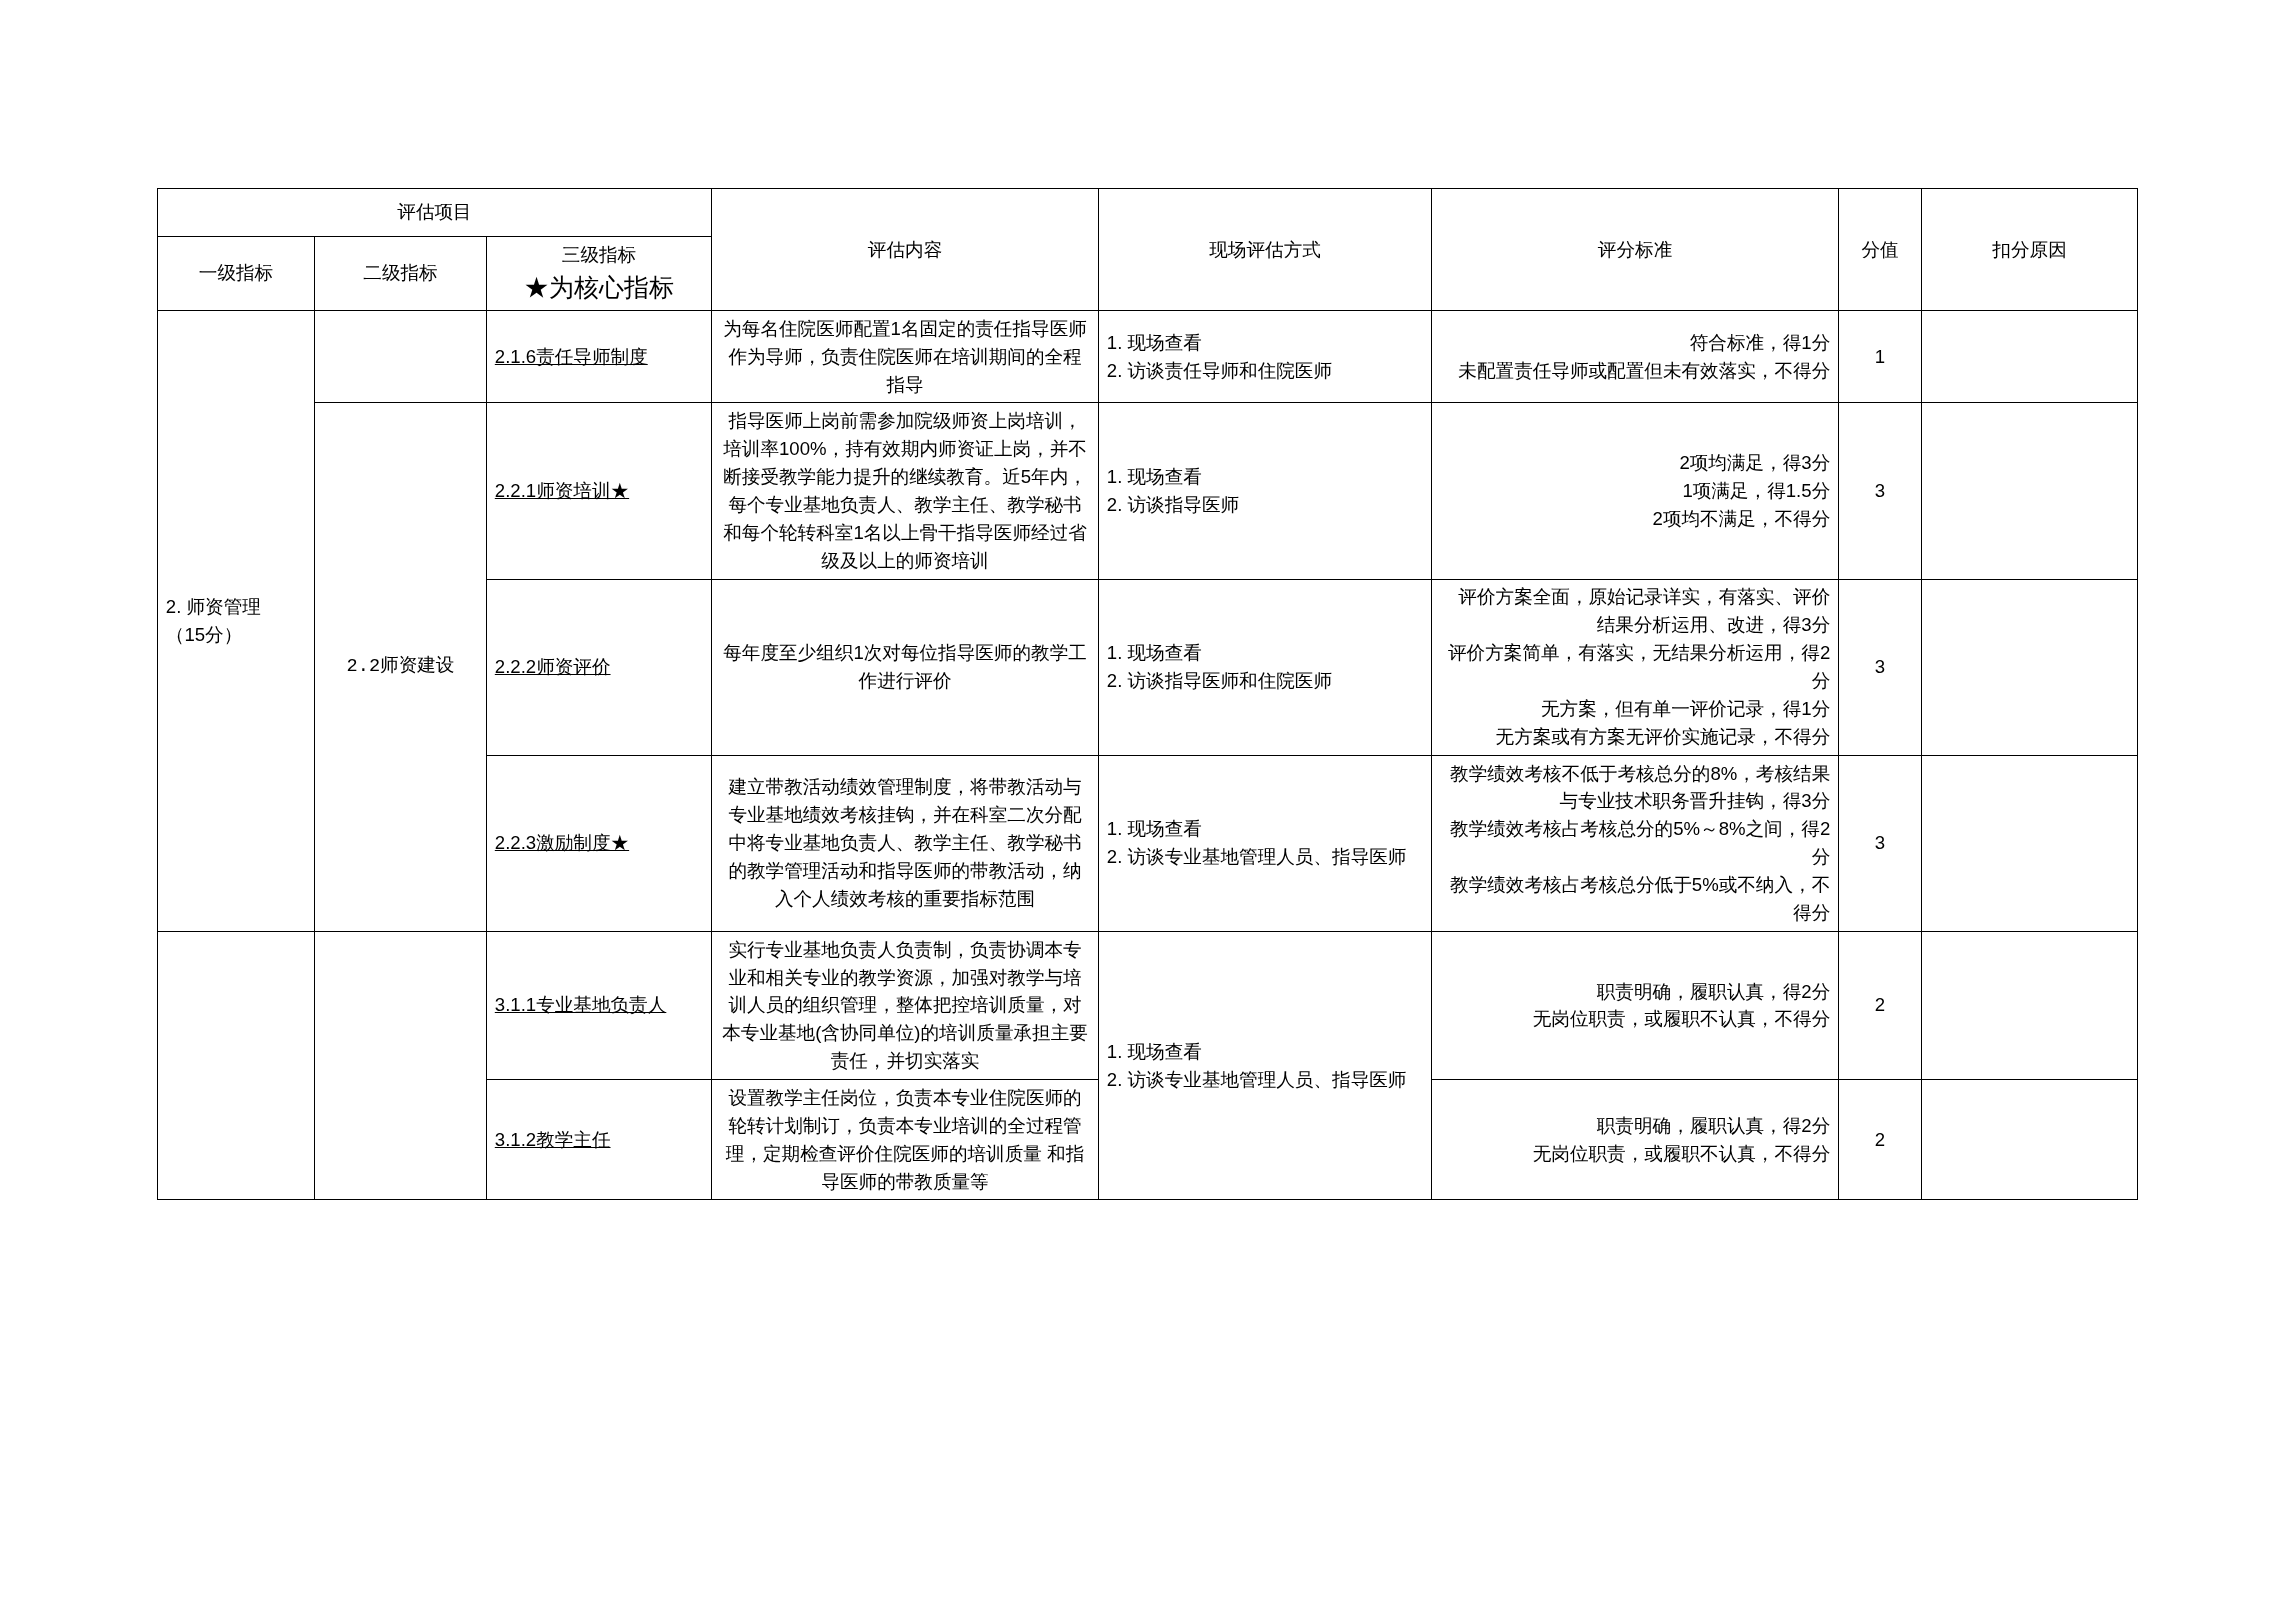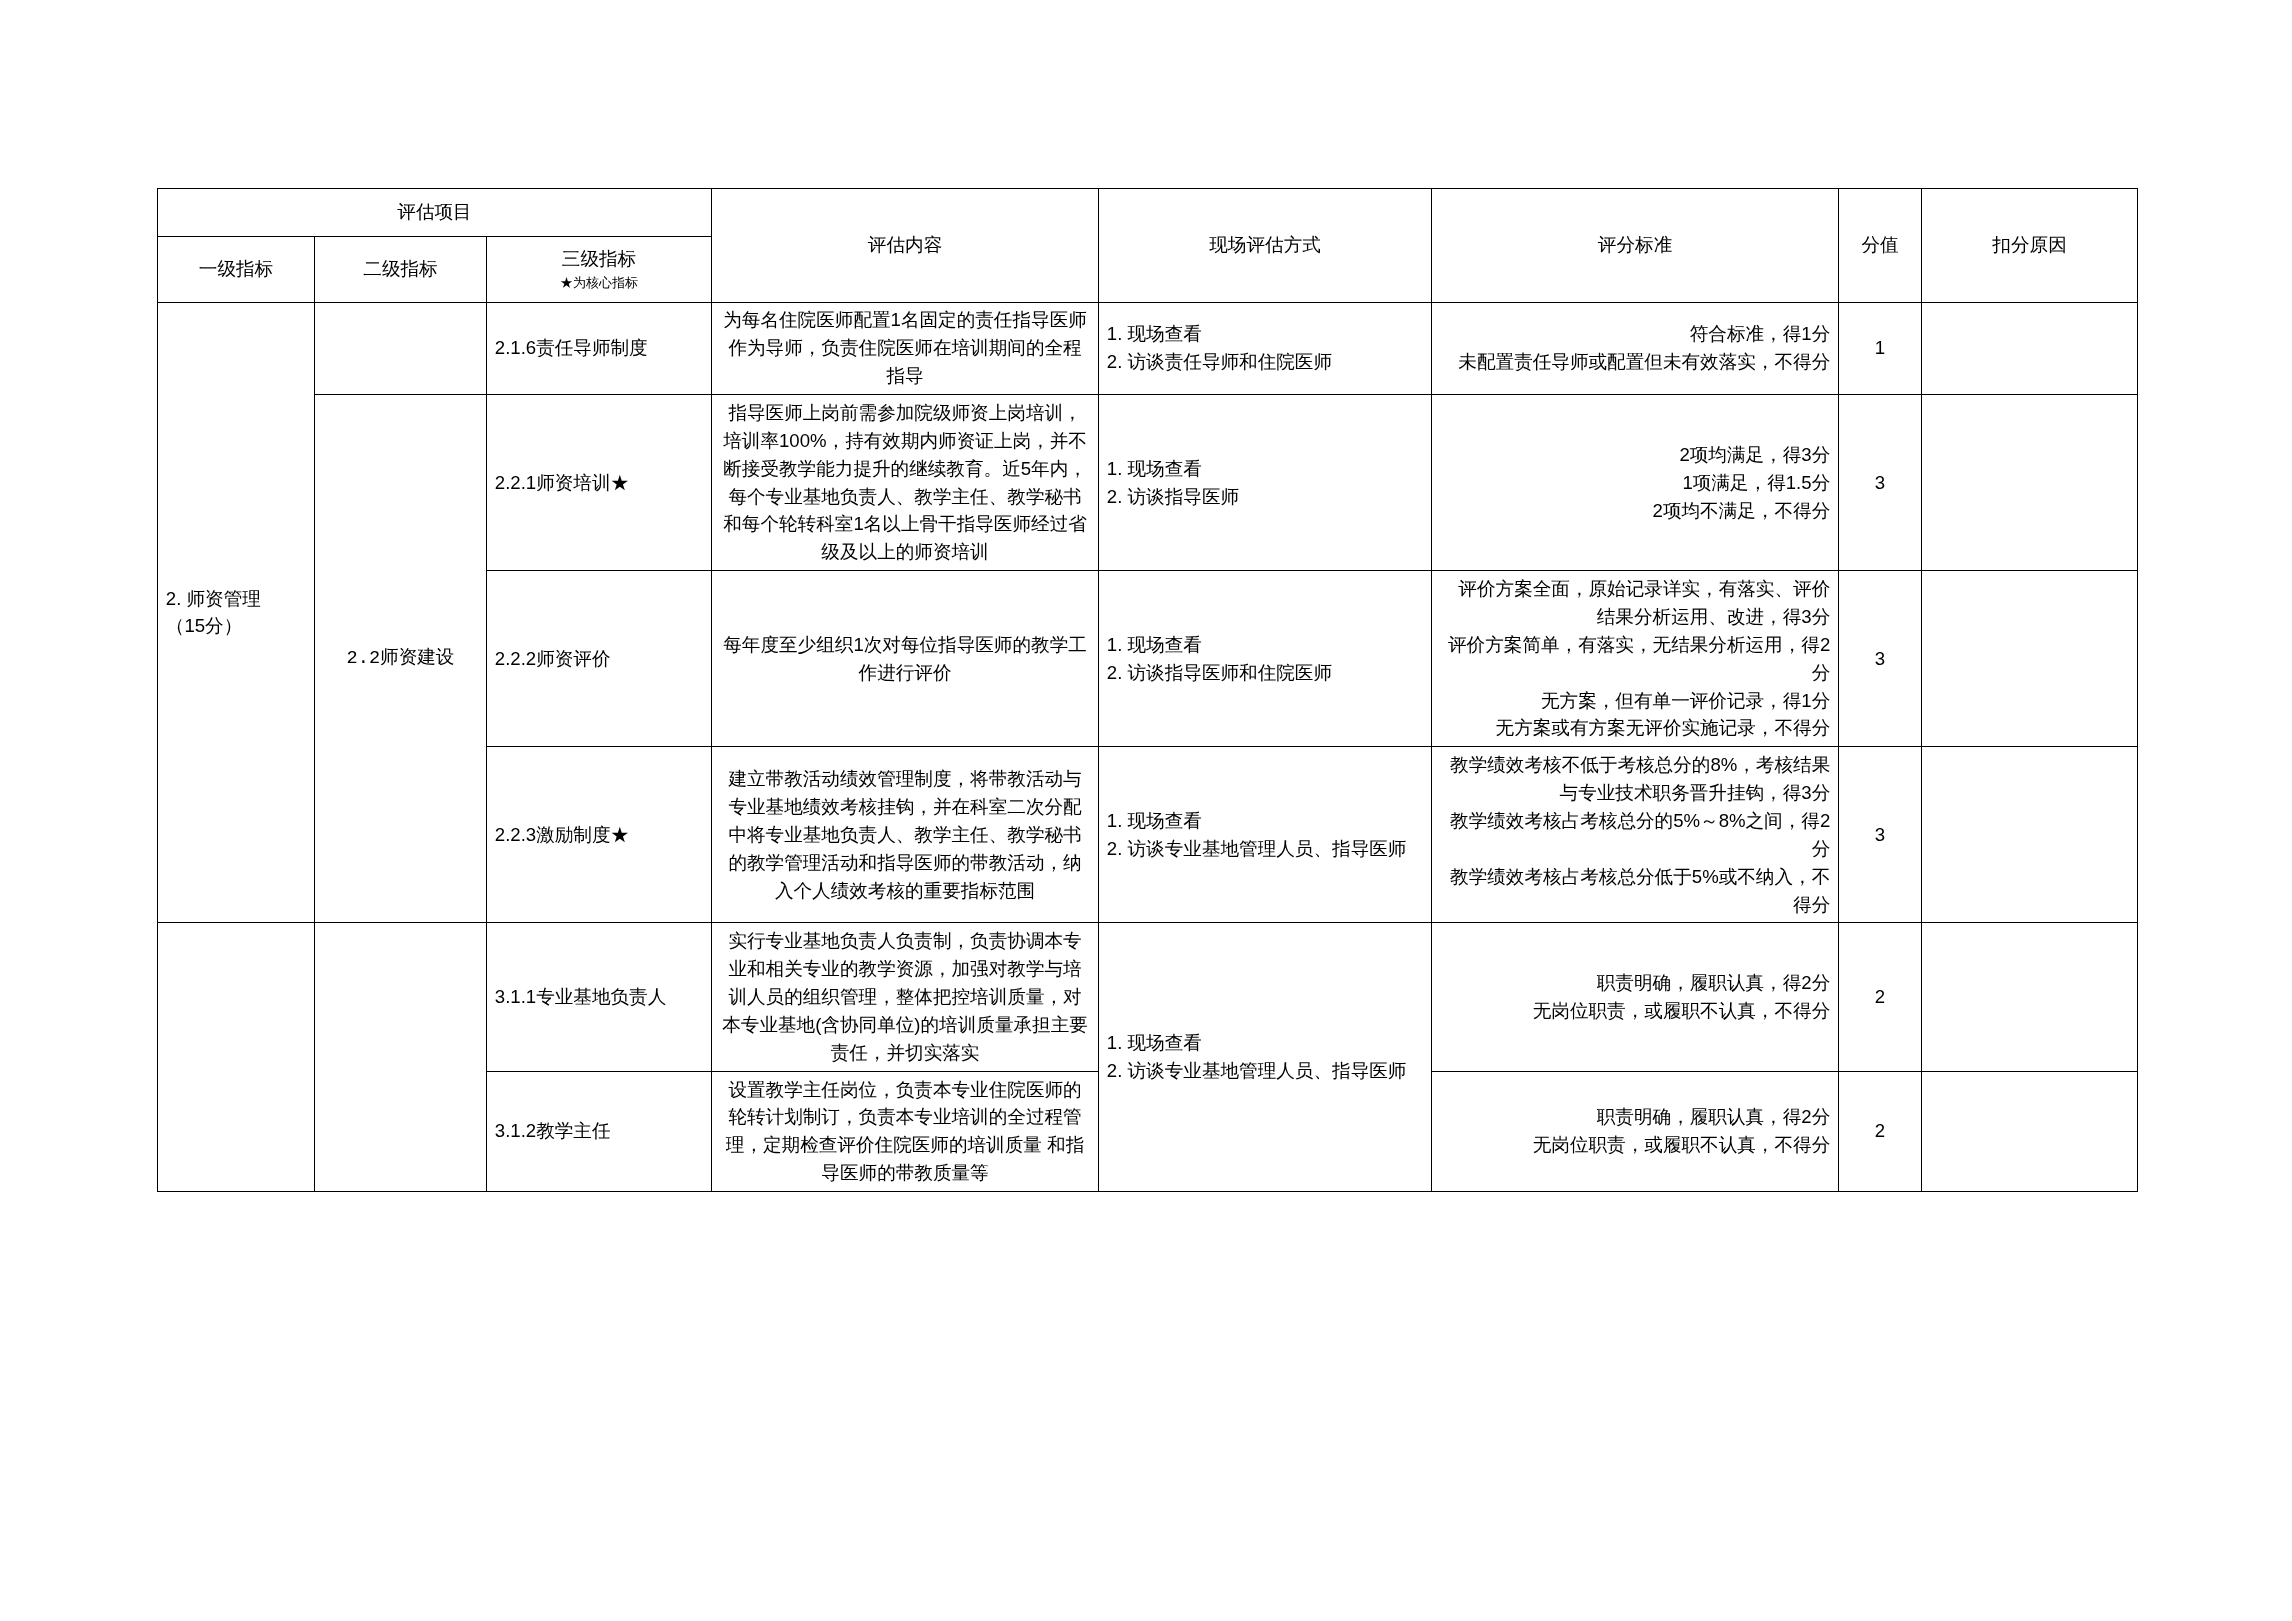--- a/index.html
+++ b/index.html
@@ -54,39 +54,40 @@
     font-size: 19.6px;
     height: 39px;
   }
   .hdr-sub {
     text-align: center;
     font-size: 19.6px;
     height: 57px;
   }
   .hdr-sub .line2 {
     display: block;
-    font-size: 13px;
+    font-size: 25px;
   }
   .nowrapbreak {
     white-space: pre-line;
   }
   .lvl1 {
     text-align: left;
     font-size: 19.6px;
     vertical-align: top;
     padding-top: 9.8px;
   }
   .lvl2 {
     text-align: center;
     font-size: 19.6px;
     font-family: Liberation Mono, monospace;
   }
   .lvl3 {
     text-align: left;
     font-size: 19.6px;
+    text-decoration: underline;
   }
   .content {
     text-align: center;
     font-size: 18.6px;
     line-height: 1.55;
   }
   .method {
     text-align: left;
     font-size: 18.6px;
     line-height: 1.55;

